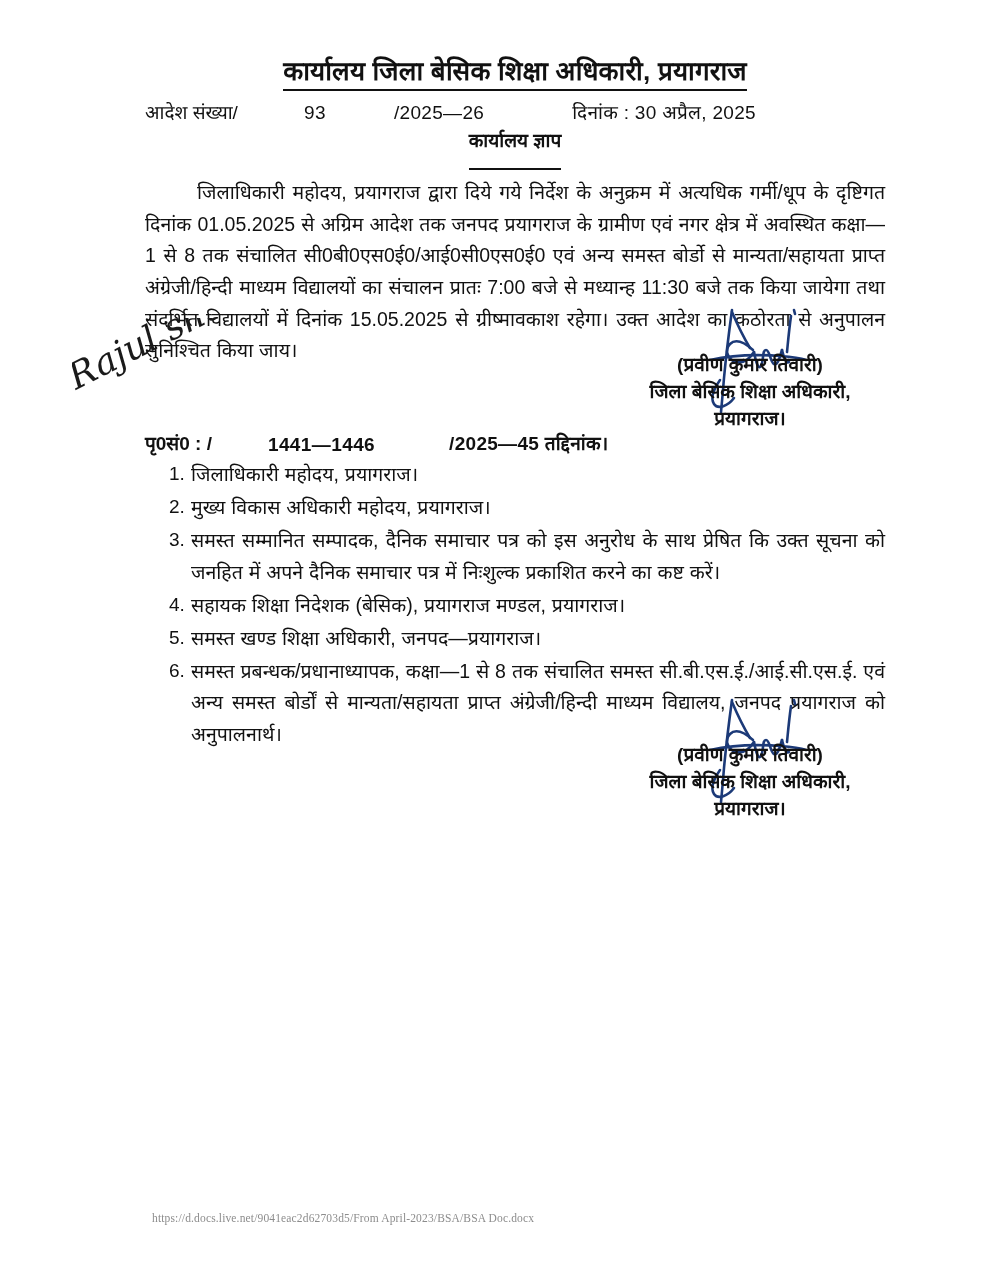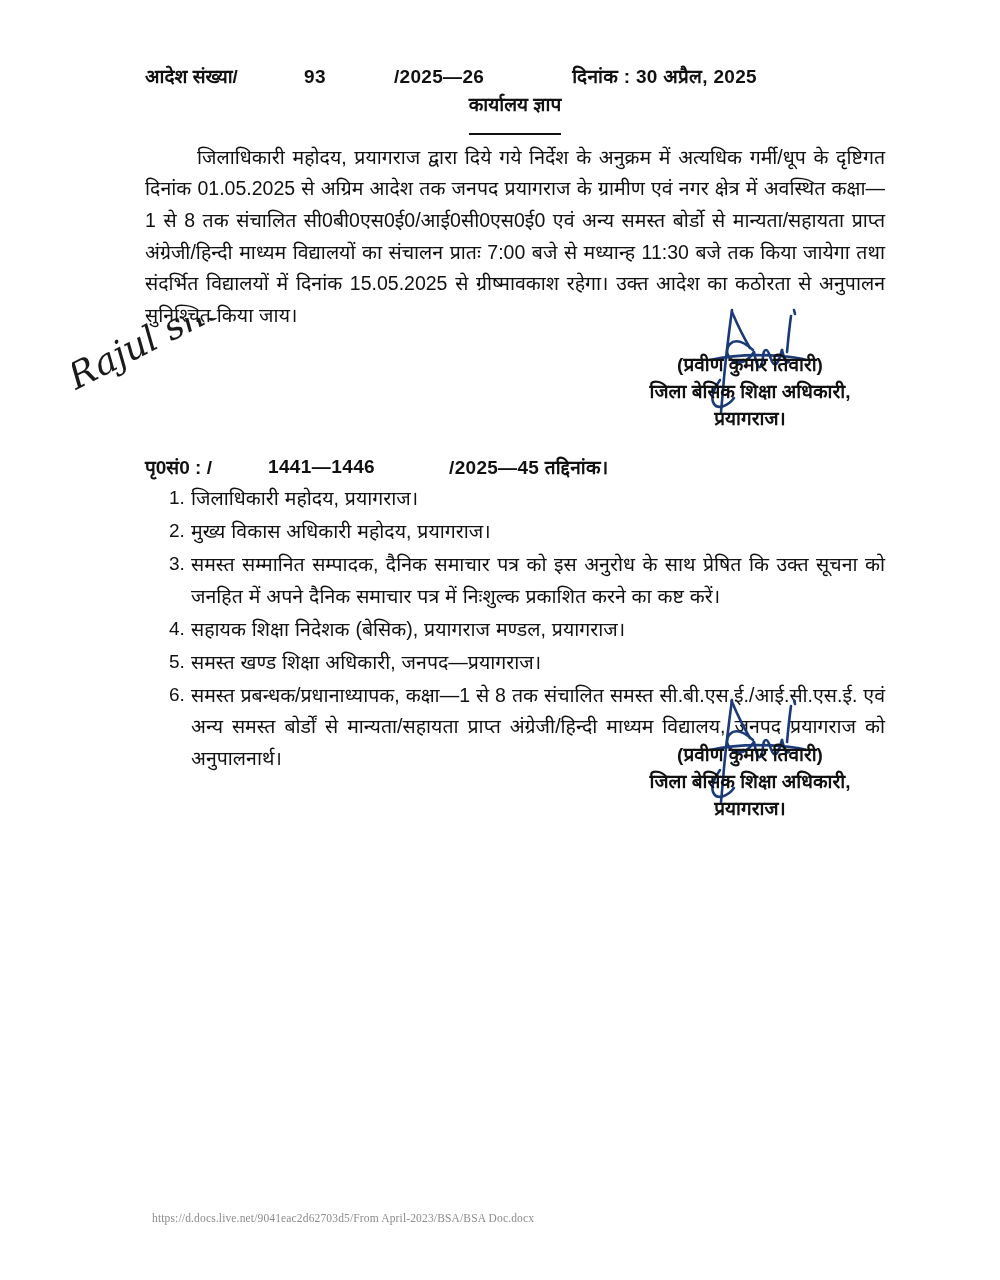--- a/index.html
+++ b/index.html
@@ -45,21 +45,21 @@
     border-bottom: 2px solid #111;
     padding-bottom: 1px;
     line-height: 1.25;
     white-space: nowrap;
   }
 
   .order-line {
     display: flex;
     align-items: baseline;
     font-size: 19px;
-    font-weight: 700;
+    font-weight: 400;
     margin-top: 8px;
     white-space: nowrap;
   }
   .order-label { flex: 0 0 auto; }
   .order-no {
     flex: 0 0 auto;
     margin-left: 66px;
     letter-spacing: 0.5px;
   }
   .order-year {
@@ -122,25 +122,24 @@
 
   
   .copy-sec {
     position: absolute;
     left: 145px;
     top: 430px;
     width: 740px;
   }
   .prisan-line {
     display: flex;
-    align-items: center;
-    font-size: 19px;
-    font-weight: 700;
-    white-space: nowrap;
-    margin-top: 24px;
+    align-items: flex-end;
+    font-size: 19px;
+    font-weight: 700;
+    white-space: nowrap;
   }
   .prisan-label { flex: 0 0 auto; }
   .prisan-no { flex: 0 0 auto; margin-left: 56px; letter-spacing: 0.4px; }
   .prisan-year { flex: 0 0 auto; margin-left: 74px; letter-spacing: 0.3px; }
 
   .pratilipi {
     font-size: 19.5px;
     margin-top: 4px;
     padding-left: 52px;
     line-height: 1.5;
@@ -194,20 +193,23 @@
     white-space: nowrap;
   }
 </style>
 </head>
 <body>
 
 <div class="page">
 
   <div class="doc-body">
 
+    <div class="title-row">
+      <span class="doc-title">कार्यालय जिला बेसिक शिक्षा अधिकारी, प्रयागराज</span>
+    </div>
 
     <div class="order-line">
       <span class="order-label">आदेश संख्या/</span>
       <span class="order-no">93</span>
       <span class="order-year">/2025—26</span>
       <span class="order-date">दिनांक : 30 अप्रैल, 2025</span>
     </div>
 
     <div class="memo-row">
       <span class="memo-heading">कार्यालय ज्ञाप</span>

